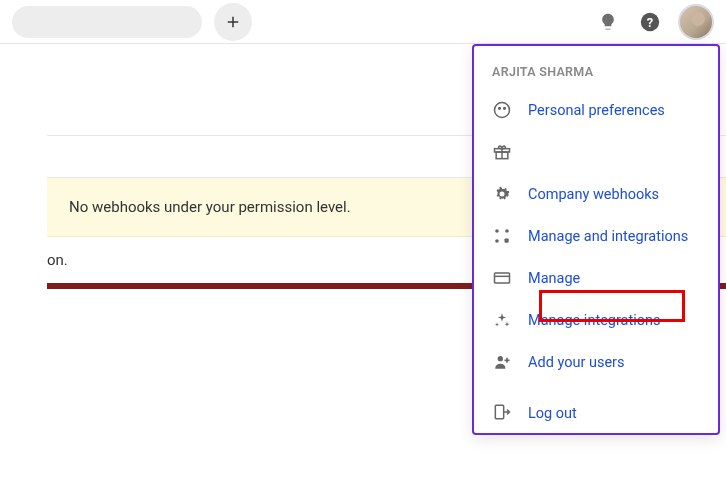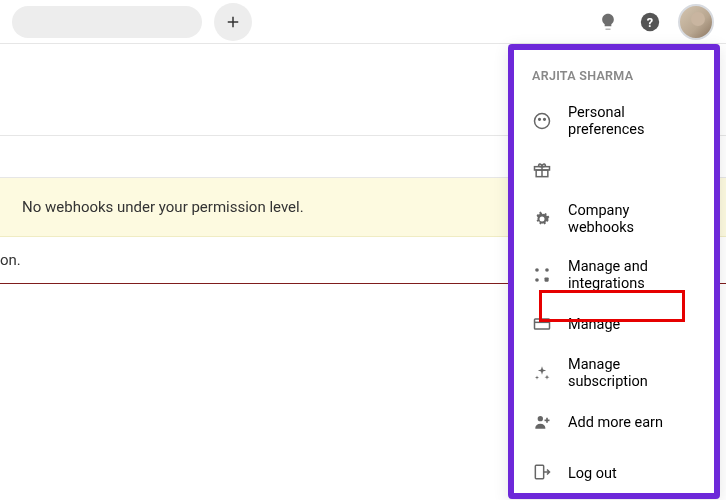--- a/index.html
+++ b/index.html
@@ -7,31 +7,31 @@
     
     .header { height: 44px; display: flex; align-items: center; justify-content: space-between; padding: 0 12px; border-bottom: 1px solid #e6e6e6; }
     .header-left { display: flex; align-items: center; gap: 12px; }
     .pill-placeholder { width: 190px; height: 32px; background: #ededed; border-radius: 16px; }
     .plus-btn { width: 38px; height: 38px; background: #ededed; border: none; border-radius: 50%; display: flex; align-items: center; justify-content: center; color: #333; cursor: pointer; font-size: 22px; }
     .header-right { display: flex; align-items: center; gap: 14px; }
     .icon-btn { width: 28px; height: 28px; display: flex; align-items: center; justify-content: center; color: #555; cursor: pointer; }
     .avatar { width: 36px; height: 36px; border-radius: 50%; background: linear-gradient(135deg, #d4c5b0 0%, #b8a690 60%, #8a7560 100%); border: 2px solid #d8dbe0; cursor: pointer; position: relative; overflow: hidden; }
     .avatar::after { content: ""; position: absolute; width: 14px; height: 14px; background: #c9b5a0; border-radius: 50%; top: 6px; left: 11px; }
     
-    .content { padding-top: 0; }
+    .content { padding-top: 0; margin-left: 47px; }
     .band { height: 64px; border-bottom: 1px solid #e6e6e6; background: #fff; }
     .band.a { height: 92px; }
     .band.b { height: 42px; }
     
     .warning-band { background: #fdfae0; padding: 20px 22px; border-bottom: 1px solid #f0ecc3; font-size: 15px; color: #333; }
-    .text-frag { padding: 14px 0; font-size: 15px; color: #333; border-bottom: 1px solid #7f1d1d; }
+    .text-frag { padding: 14px 0; font-size: 15px; color: #333; border-bottom: 6px solid #7f1d1d; }
     
-    .dropdown { position: absolute; top: 44px; right: 6px; width: 212px; background: #fff; border: 6px solid #6d28d9; box-shadow: 0 4px 16px rgba(0,0,0,0.1); border-radius: 4px; padding-top: 18px; }
+    .dropdown { position: absolute; top: 44px; right: 6px; width: 248px; background: #fff; border: 2px solid #6d28d9; box-shadow: 0 4px 16px rgba(0,0,0,0.1); border-radius: 4px; padding-top: 18px; }
     .dropdown-section-title { font-size: 12.5px; font-weight: 600; color: #888; letter-spacing: 0.3px; padding: 0 18px 10px; text-transform: uppercase; }
-    .dropdown-item { display: flex; align-items: center; gap: 16px; padding: 11px 18px; cursor: pointer; font-size: 14.5px; color: #000000; }
+    .dropdown-item { display: flex; align-items: center; gap: 16px; padding: 11px 18px; cursor: pointer; font-size: 14.5px; color: #1d4ed8; }
     .dropdown-item .mi { width: 20px; height: 20px; display: flex; align-items: center; justify-content: center; color: #666; flex-shrink: 0; }
     .dropdown-section-title.second { padding-top: 12px; }
     
     .highlight-box { position: absolute; border: 3px solid #e60000; pointer-events: none; }
     
     svg { display: block; }
   </style>
 </head>
 <body>
 
@@ -129,33 +129,33 @@
     </span>
     <span>Manage</span>
   </div>
 
   <div class="dropdown-item">
     <span class="mi">
       <svg width="20" height="20" viewBox="0 0 24 24" fill="currentColor">
           <path d="M12 4l1.2 3.8L17 9l-3.8 1.2L12 14l-1.2-3.8L7 9l3.8-1.2L12 4zM18 14l.7 2.3L21 17l-2.3.7L18 20l-.7-2.3L15 17l2.3-.7L18 14zM6 15l.6 1.9L8.5 17.5l-1.9.6L6 20l-.6-1.9L3.5 17.5l1.9-.6L6 15z"></path>
         </svg>
     </span>
-    <span>Manage subscription</span>
+    <span>Manage integrations</span>
   </div>
 
   <div class="dropdown-item">
     <span class="mi">
       <svg width="20" height="20" viewBox="0 0 24 24" fill="currentColor">
           <circle cx="10" cy="8" r="3.2"></circle>
           <path d="M4 19c0-3 2.5-5 6-5s6 2 6 5v1H4v-1z"></path>
           <line x1="18" y1="7" x2="18" y2="13" stroke="currentColor" stroke-width="2"></line>
           <line x1="15" y1="10" x2="21" y2="10" stroke="currentColor" stroke-width="2"></line>
         </svg>
     </span>
-    <span>Add more earn</span>
+    <span>Add your users</span>
   </div>
 
   <div class="dropdown-item" style="margin-top:8px;align-items:flex-end;">
     <span class="mi">
       <svg width="20" height="20" viewBox="0 0 24 24" fill="none" stroke="currentColor" stroke-width="1.8">
           <rect x="4" y="4" width="10" height="16" rx="1"></rect>
           <path d="M14 12h7m-3-3l3 3-3 3"></path>
         </svg>
     </span>
     <span>Log out</span>

